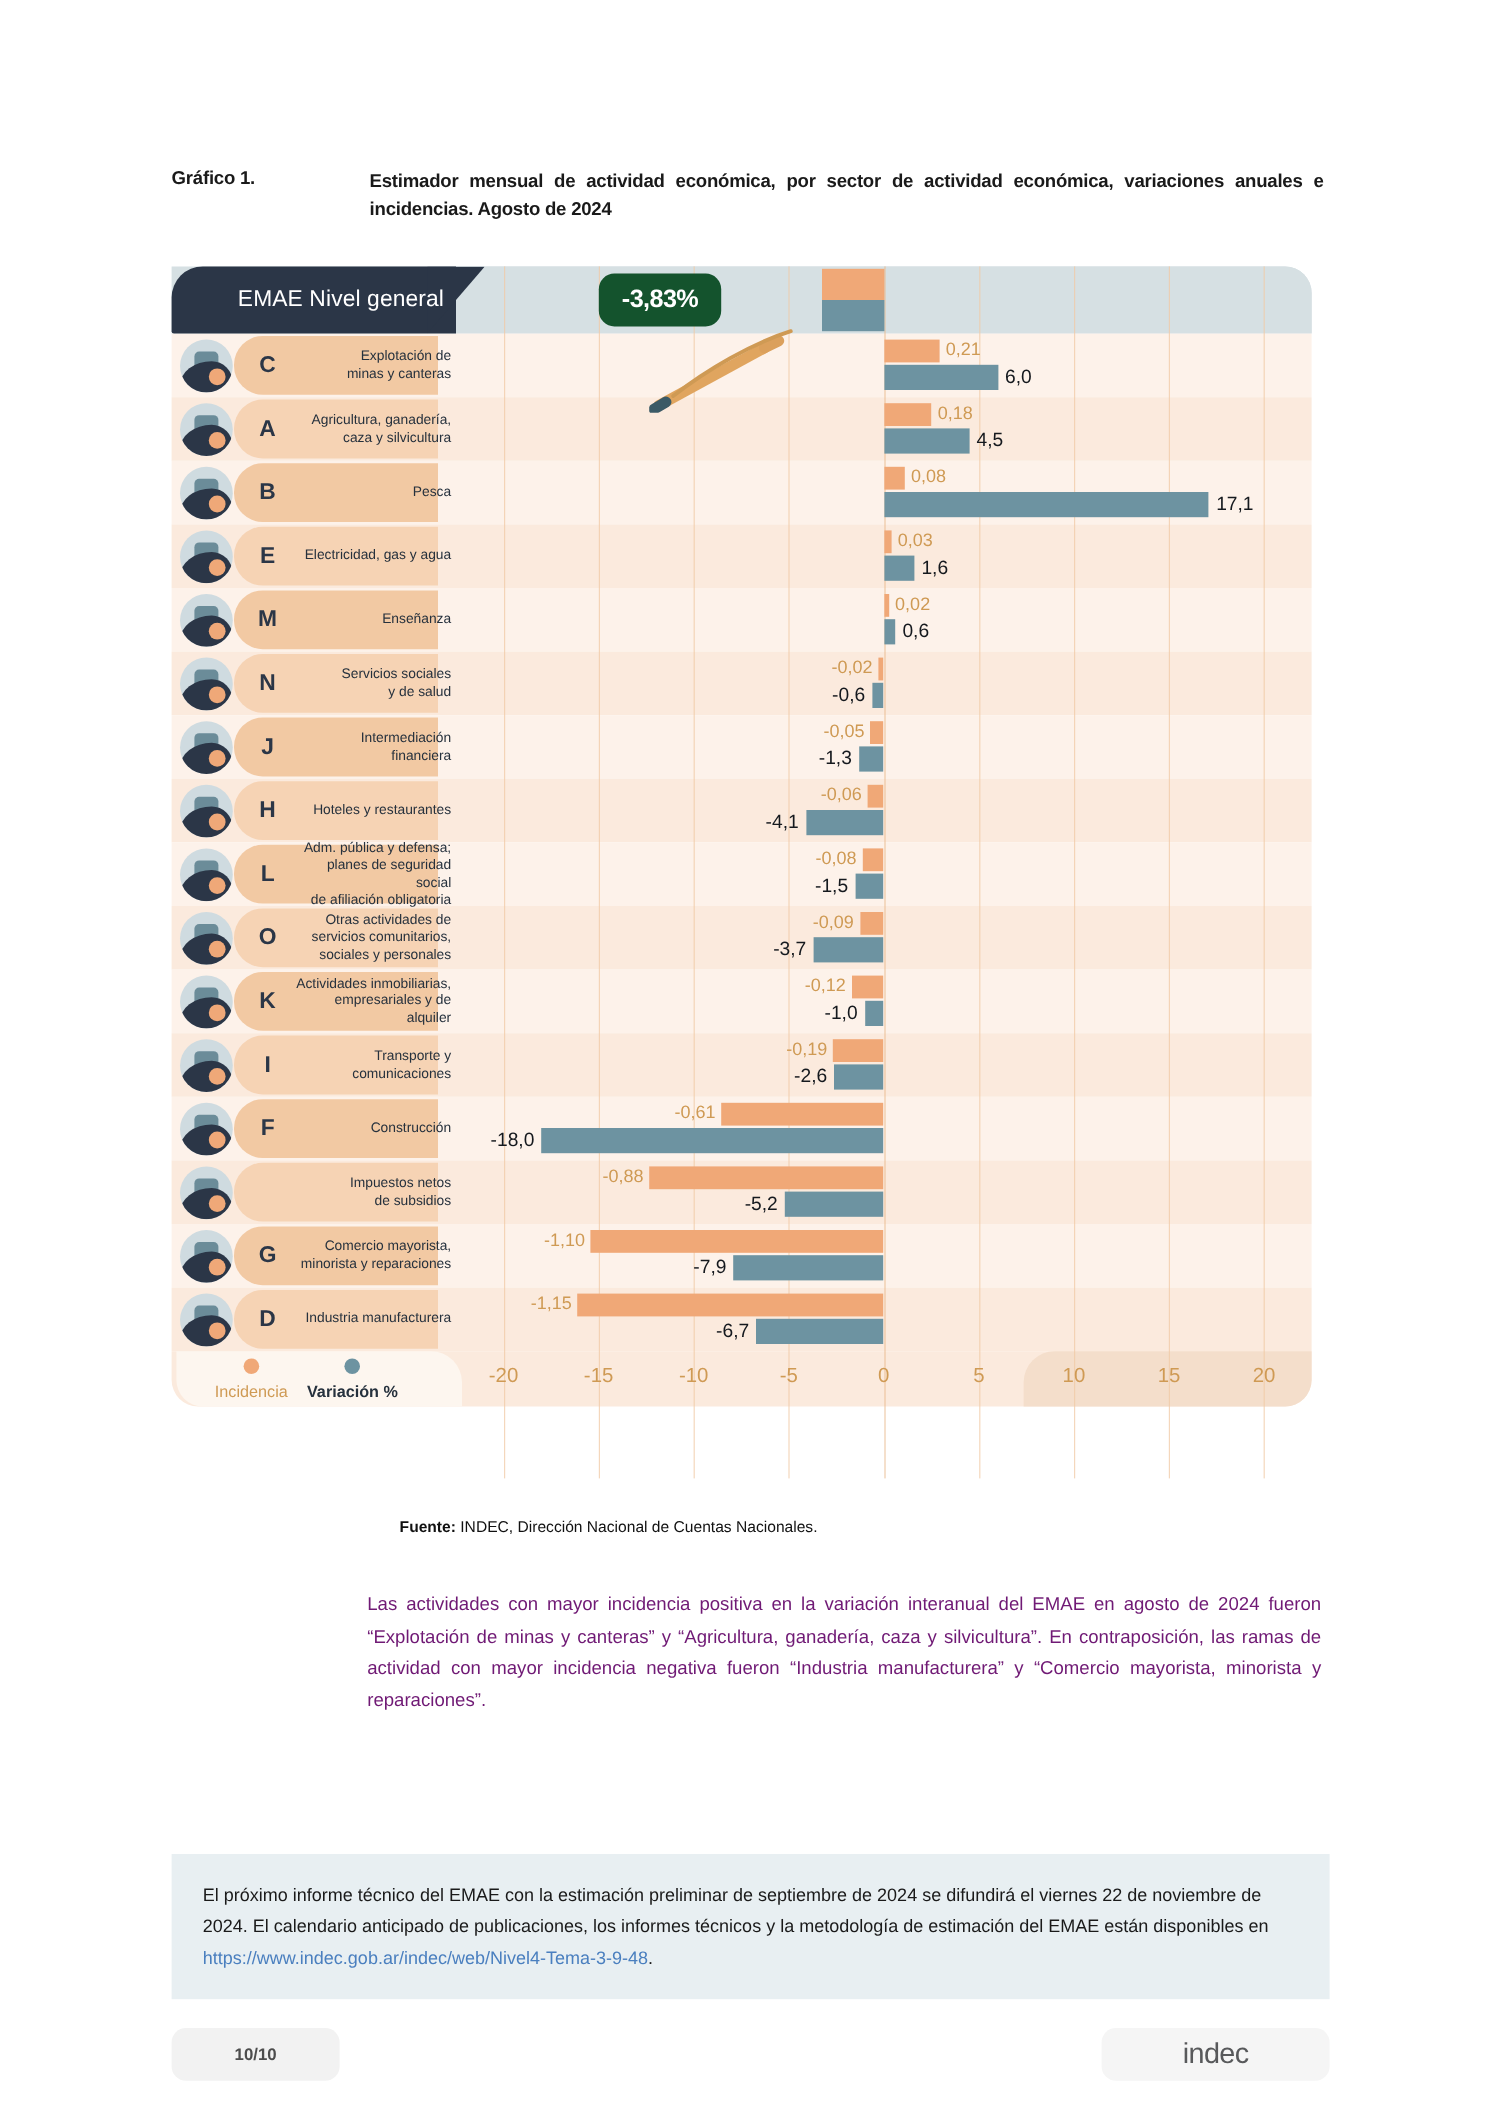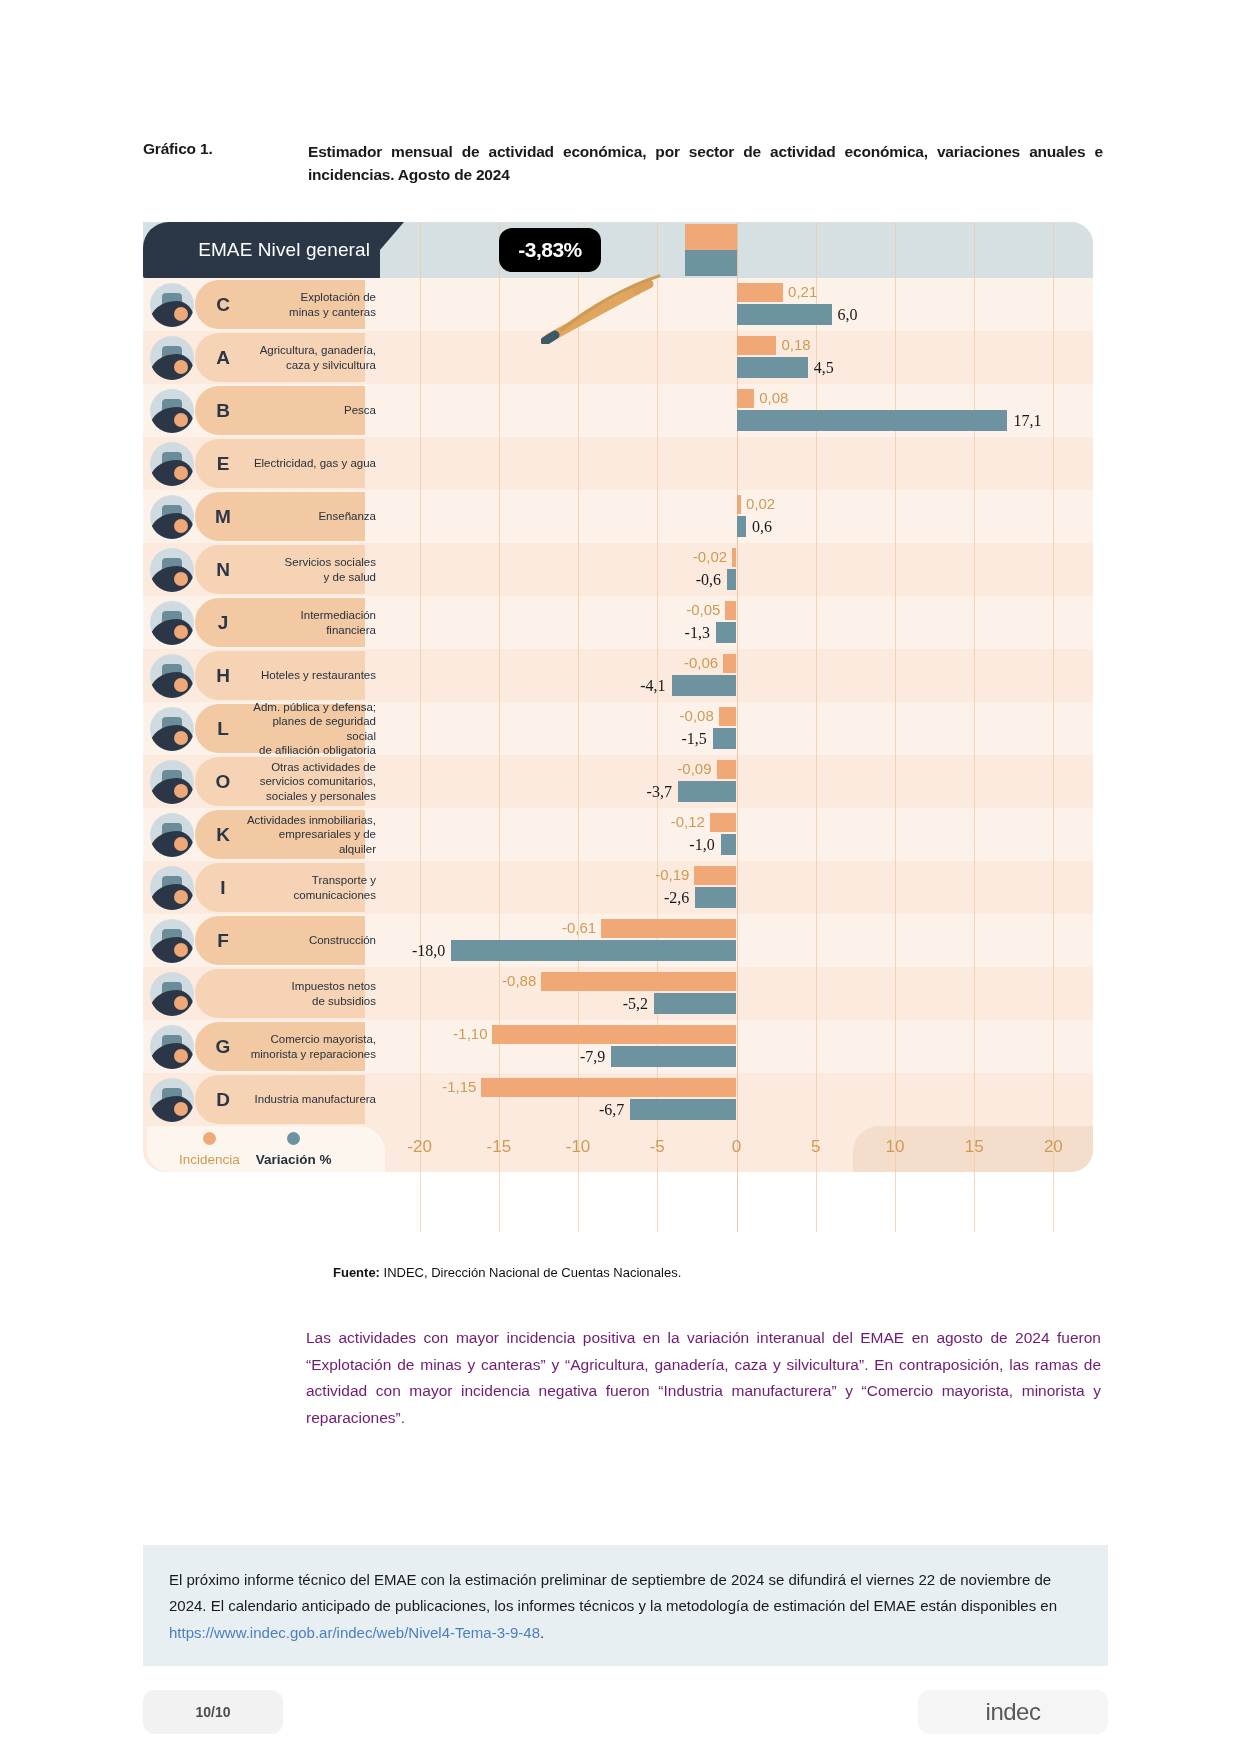--- a/index.html
+++ b/index.html
@@ -97,21 +97,21 @@
     left: 237px; top: 0; right: 0; height: 56px;
     background: #d6e0e3;
     border-top-right-radius: 22px;
   }
   .pill {
     position: absolute;
     left: 356px;
     top: 6px;
     width: 102px;
     height: 44px;
-    background: #000000;
+    background: #14532d;
     border-radius: 13px;
     color: #fff;
     font-size: 21px;
     font-weight: bold;
     display: flex;
     align-items: center;
     justify-content: center;
     z-index: 9;
     letter-spacing: -0.5px;
   }
@@ -251,21 +251,20 @@
     white-space: nowrap;
     line-height: 21px;
   }
   .lbl-var {
     position: absolute;
     top: 25px;
     font-size: 16px;
     color: #15191e;
     white-space: nowrap;
     line-height: 23px;
-    font-family: Liberation Serif, serif;
   }
 
   
   .axis-row {
     position: relative;
     height: 46px;
     background: #fbeadd;
     border-bottom-right-radius: 22px;
     border-bottom-left-radius: 22px;
   }
@@ -506,20 +505,26 @@
             </div>
           </div>
           <div class="cell-letter">
             <div class="letter-bg"></div>
             <span>E</span>
           </div>
           <div class="cell-name">
             <div>
               <div>Electricidad, gas y agua</div>
             </div>
+          </div>
+          <div class="cell-plot">
+            <div class="bar-inc" style="left: 356.5px; width: 6.65467px;"></div>
+            <div class="lbl-inc" style="left: 368.155px;">0,03</div>
+            <div class="bar-var" style="left: 356.5px; width: 25.3511px;"></div>
+            <div class="lbl-var" style="left: 387.851px;">1,6</div>
           </div>
         </div>
         <div class="row">
           <div class="tintzone"></div>
           <div class="cell-icon">
             <div class="icon-circle">
               <div class="accent"></div>
               <div class="blob"></div>
               <div class="accent2"></div>
             </div>

